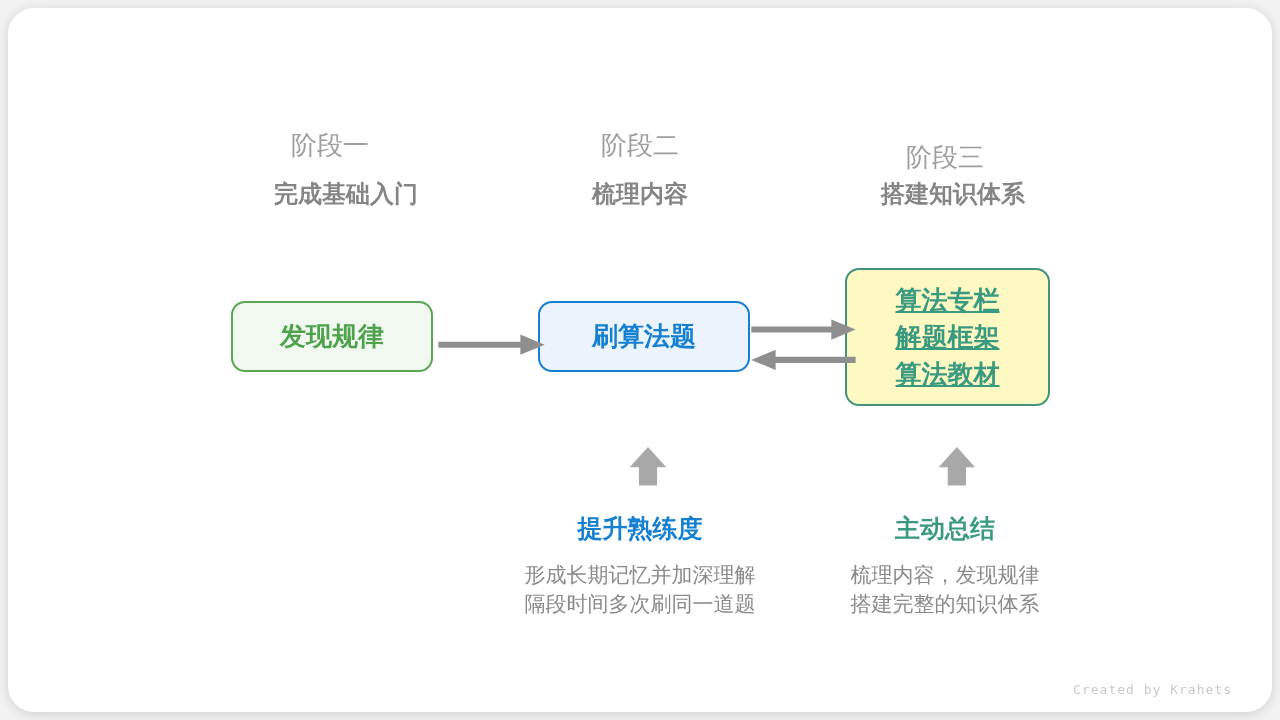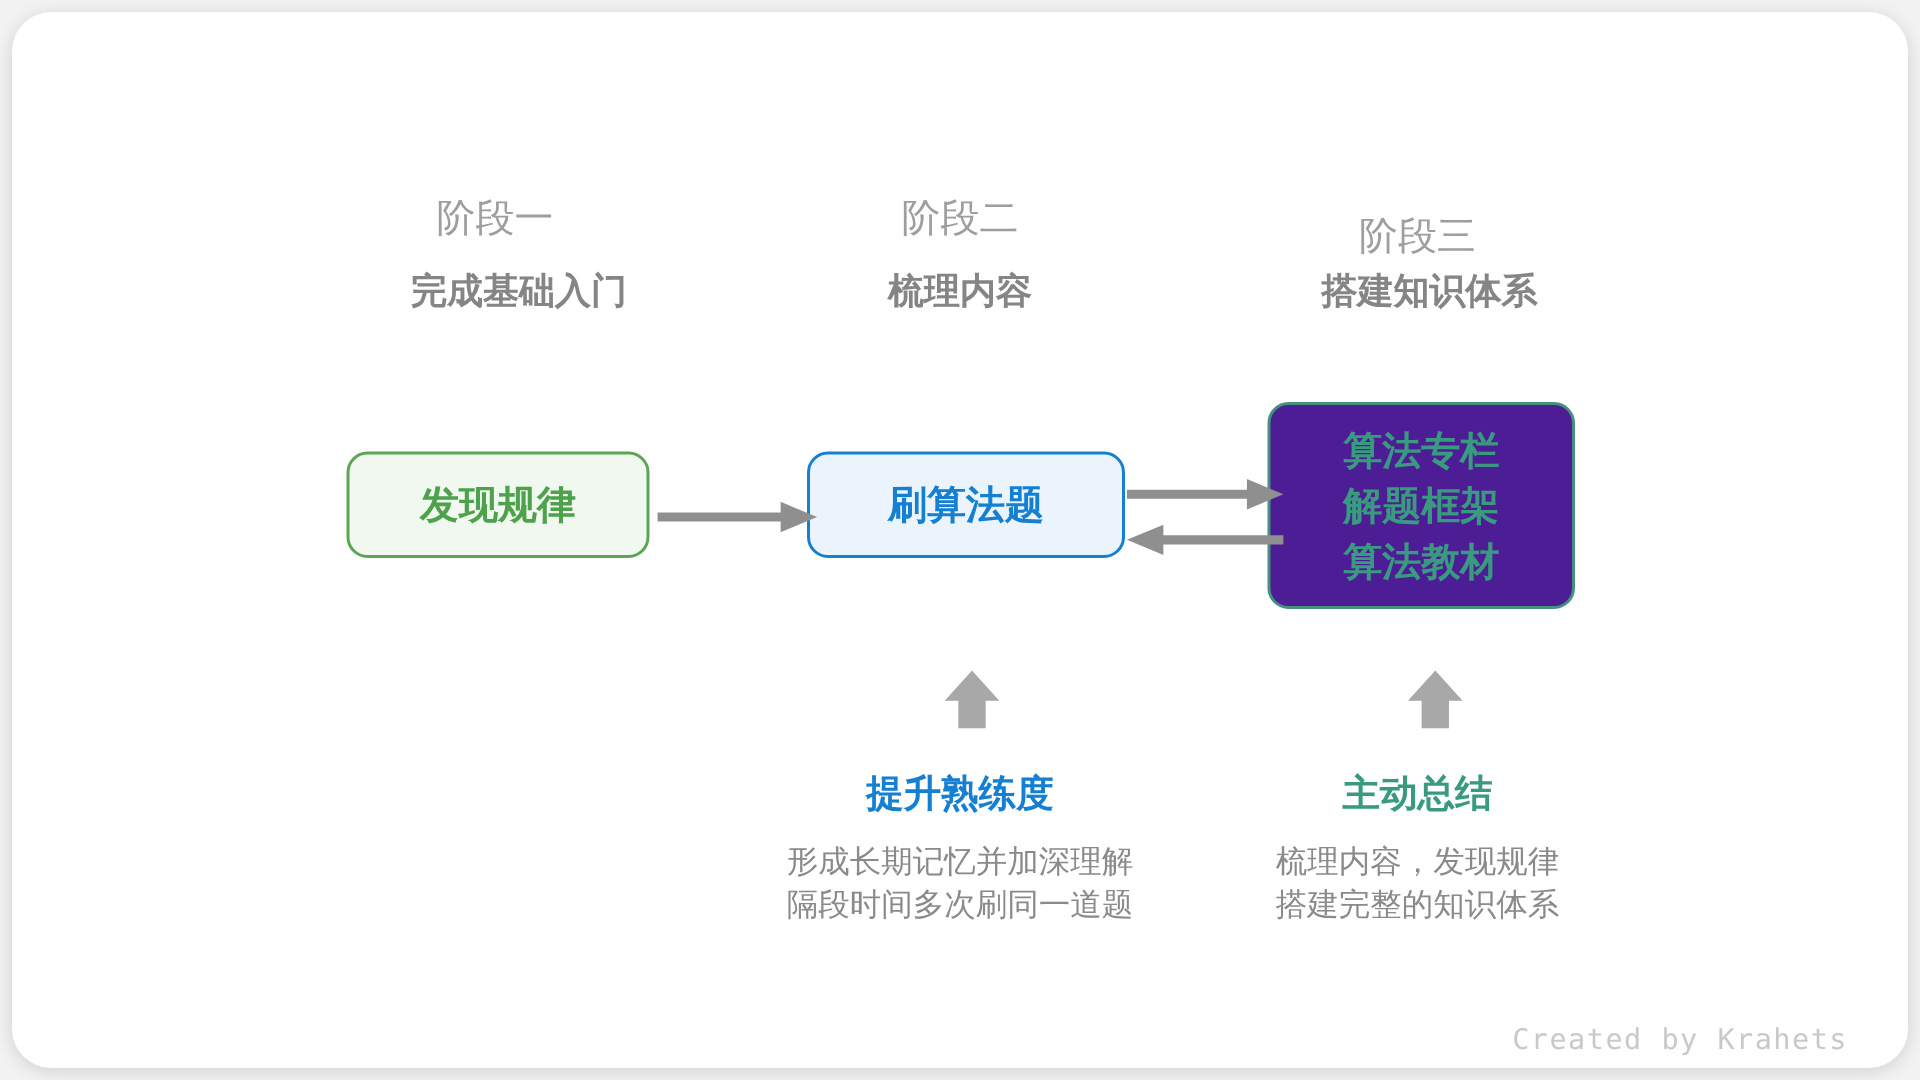--- a/index.html
+++ b/index.html
@@ -44,21 +44,21 @@
     flex-direction: column;
     align-items: center;
     justify-content: center;
     font-weight: 700;
     font-size: 26px;
     line-height: 37px;
     white-space: nowrap;
   }
   .node.green { border-color: #5ba554; background: #f1f8ef; color: #4da24b; }
   .node.blue  { border-color: #1580d2; background: #ebf4fc; color: #1580d2; }
-  .node.teal  { border-color: #44917d; background: #4c1d95; color: #3a9a80; }
+  .node.teal  { border-color: #44917d; background: #fef9c3; color: #3a9a80; text-decoration: underline; }
 
   .arrow-layer {
     position: absolute;
     left: 0; top: 0;
     width: 1280px; height: 720px;
     pointer-events: none;
   }
 
   .annotation-title {
     font-size: 25px;
@@ -71,21 +71,21 @@
     line-height: 29px;
     color: #8a8a8a;
     font-weight: 400;
   }
 
   .credit {
     position: absolute;
     right: 40px;
     top: 674px;
     font-family: "DejaVu Sans Mono", "Liberation Mono", monospace;
-    font-size: 19px;
+    font-size: 13px;
     color: #c9c9c9;
     letter-spacing: 1px;
   }
 </style>
 </head>
 <body>
 
 <div class="canvas">
   <div class="card">
 

